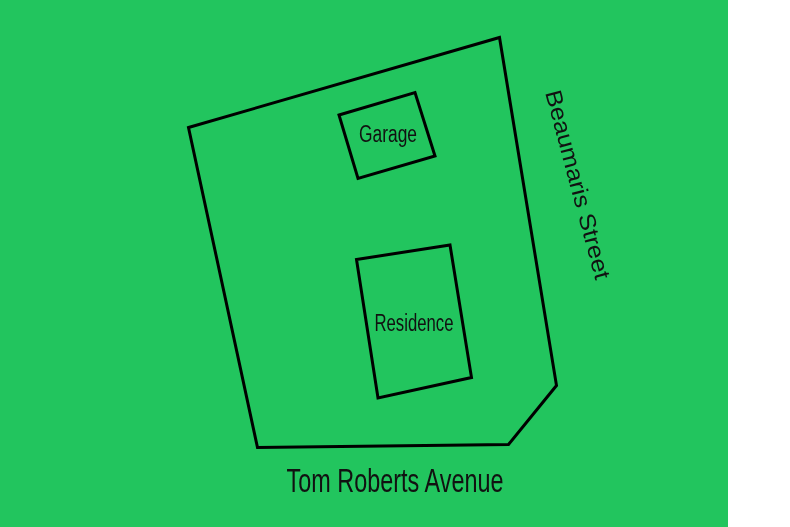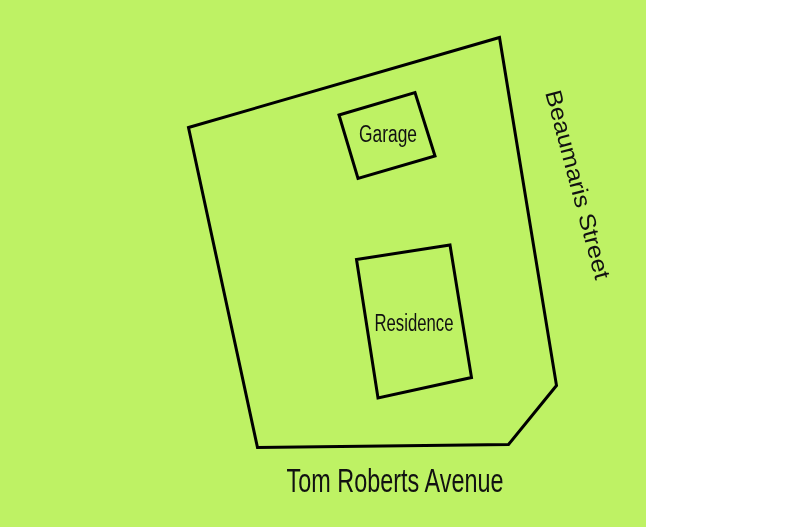--- a/index.html
+++ b/index.html
@@ -2,23 +2,23 @@
 <html><head>
 <meta charset="utf-8">
 <style>
   html, body {
     margin: 0;
     padding: 0;
     background: #ffffff;
   }
   .canvas {
     position: relative;
-    width: 646px;
+    width: 728px;
     height: 527px;
-    background: #bef264;
+    background: #22c55e;
     overflow: hidden;
     font-family: "Liberation Sans", sans-serif;
   }
   svg {
     display: block;
   }
   .outline {
     fill: none;
     stroke: #000000;
     stroke-width: 3;

